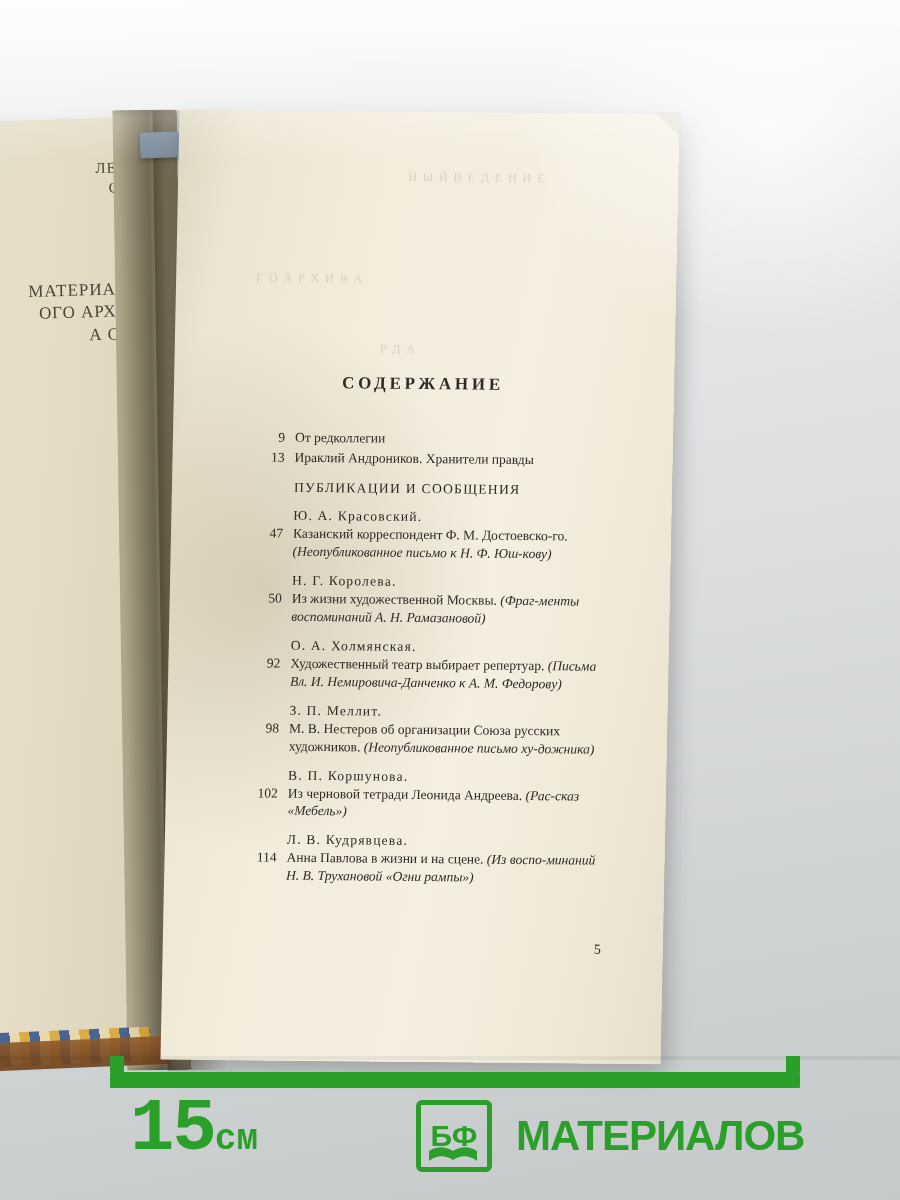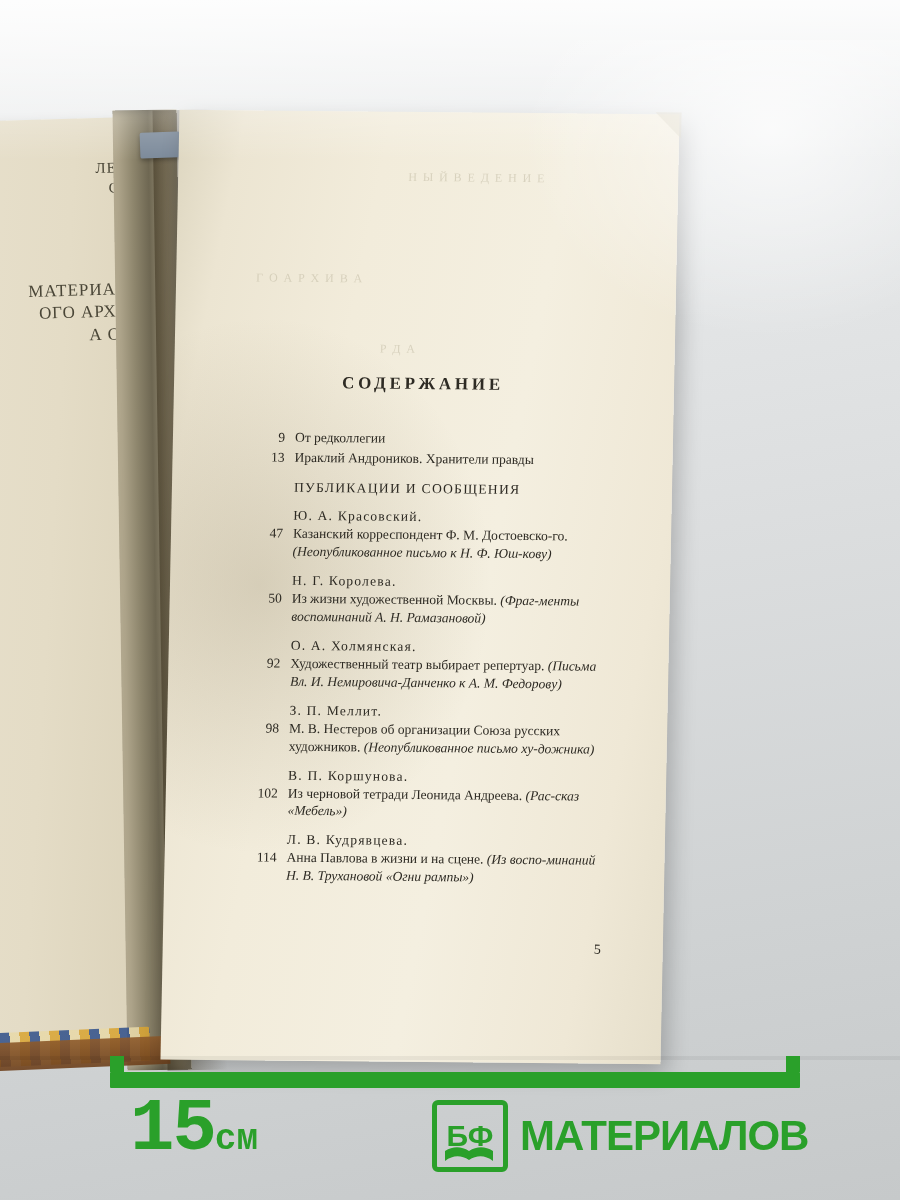--- a/index.html
+++ b/index.html
@@ -116,21 +116,21 @@
   }
   .ruler:before{content:"";position:absolute;left:0;top:-16px;width:14px;height:16px;background:#2aa02a;}
   .ruler:after{content:"";position:absolute;right:0;top:-16px;width:14px;height:16px;background:#2aa02a;}
   .cm-label{
     position:absolute;left:130px;top:1092px;color:#2aa02a;
     font-family:Liberation Mono, monospace;font-weight:bold;
     font-size:74px;letter-spacing:-2px;line-height:1;
   }
   .cm-unit{font-size:36px;letter-spacing:0;}
   .brand{
-    position:absolute;left:432px;top:1100px;display:flex;align-items:center;gap:12px;
+    position:absolute;left:416px;top:1100px;display:flex;align-items:center;gap:24px;
     color:#2aa02a;font-family:"Liberation Sans", sans-serif;font-weight:bold;
   }
   .brand-mark{
     width:66px;height:62px;border:5px solid #2aa02a;border-radius:6px;
     position:relative;display:flex;align-items:center;justify-content:center;
     font-size:30px;
   }
   .brand-book{
     position:absolute;left:6px;bottom:4px;width:52px;height:16px;
   }

